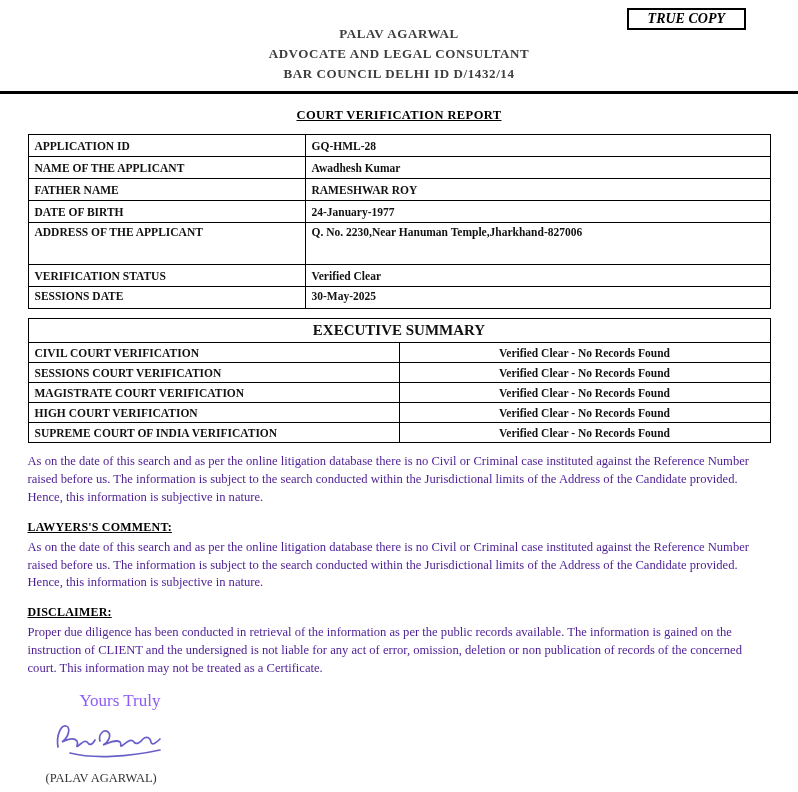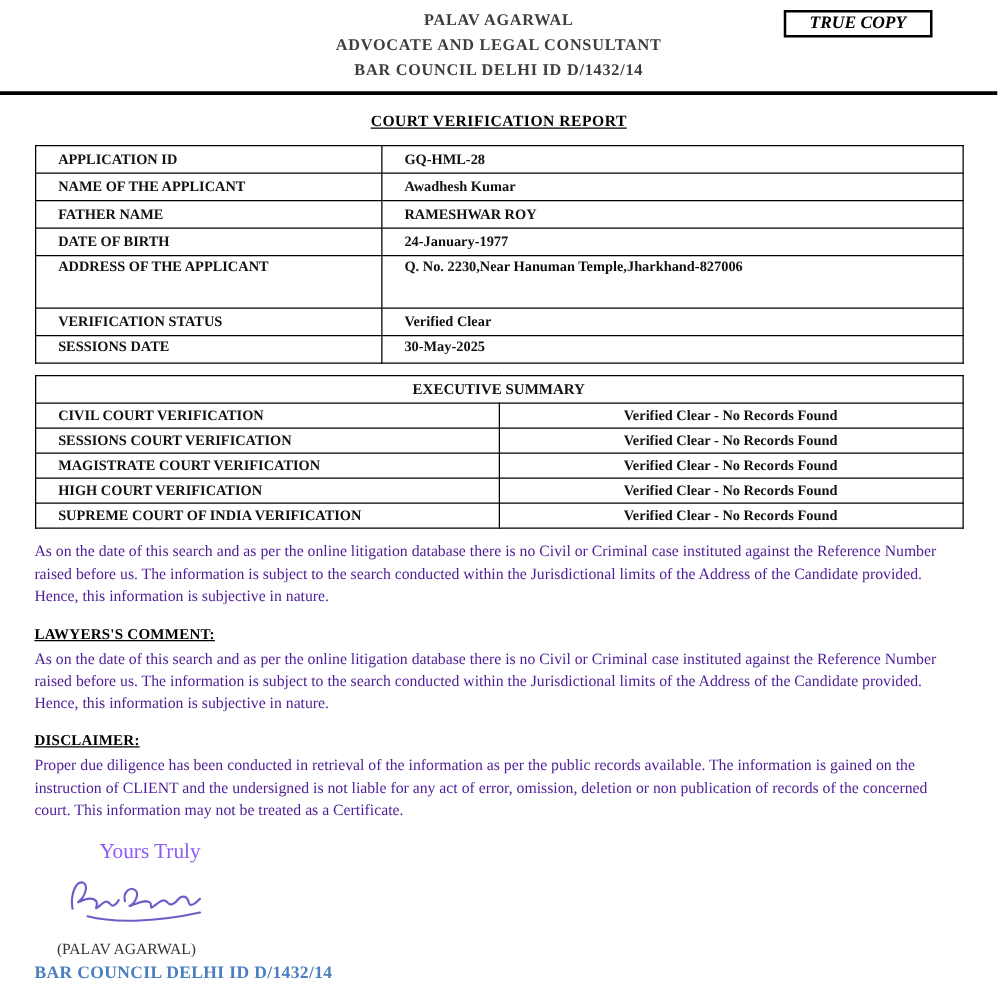--- a/index.html
+++ b/index.html
@@ -4,49 +4,49 @@
 <style>
   * { margin:0; padding:0; box-sizing:border-box; }
   html,body { background:#ffffff; }
   body {
     width:798px; height:792px; overflow:hidden; position:relative;
     font-family:"Liberation Serif","DejaVu Serif",serif;
     color:#2e2e2e;
   }
 
   
-  .letterhead { text-align:center; padding-top:6px; color:#3d3d3d; }
+  .letterhead { text-align:center; padding-top:24px; color:#3d3d3d; }
   .letterhead .line { font-weight:bold; font-size:13px; letter-spacing:.6px; line-height:20px; }
   .true-copy {
     position:absolute; top:8px; right:52px;
     border:2px solid #000; padding:1px 19px;
     font-weight:bold; font-style:italic; font-size:14px; color:#000;
     background:#fff;
   }
   .head-rule { border:0; border-top:3px solid #000; margin-top:7px; }
 
   
   .report-title {
     text-align:center; margin-top:14px;
     font-weight:bold; font-size:12.5px; letter-spacing:.4px; color:#000;
     text-decoration:underline;
   }
 
   
   table { border-collapse:collapse; margin:0 auto; width:743px; table-layout:fixed; }
   .info-table { margin-top:11px; }
   td { border:1px solid #000; font-size:11.5px; font-weight:bold; color:#111;
-       padding:3px 18px; vertical-align:middle; }
+       padding:3px 6px; vertical-align:middle; }
   .col-label { width:277px; }
   .info-table td { height:22px; }
   .info-table tr.tall td { height:42px; vertical-align:top; }
   .info-table tr.topv td { vertical-align:top; }
 
   .summary-table { margin-top:9px; }
-  .summary-table .sum-head { text-align:center; font-size:12px; height:20px; }
+  .summary-table .sum-head { text-align:center; font-size:15px; height:20px; }
   .summary-table td { height:20px; }
   .summary-table .val { text-align:center; }
 
   
   .sections { width:743px; margin:10px auto 0 auto; }
   .section { margin-bottom:13px; }
   .section h3 {
     font-size:12px; color:#000; font-weight:bold;
     text-decoration:underline; margin-bottom:4px; letter-spacing:.2px;
   }

